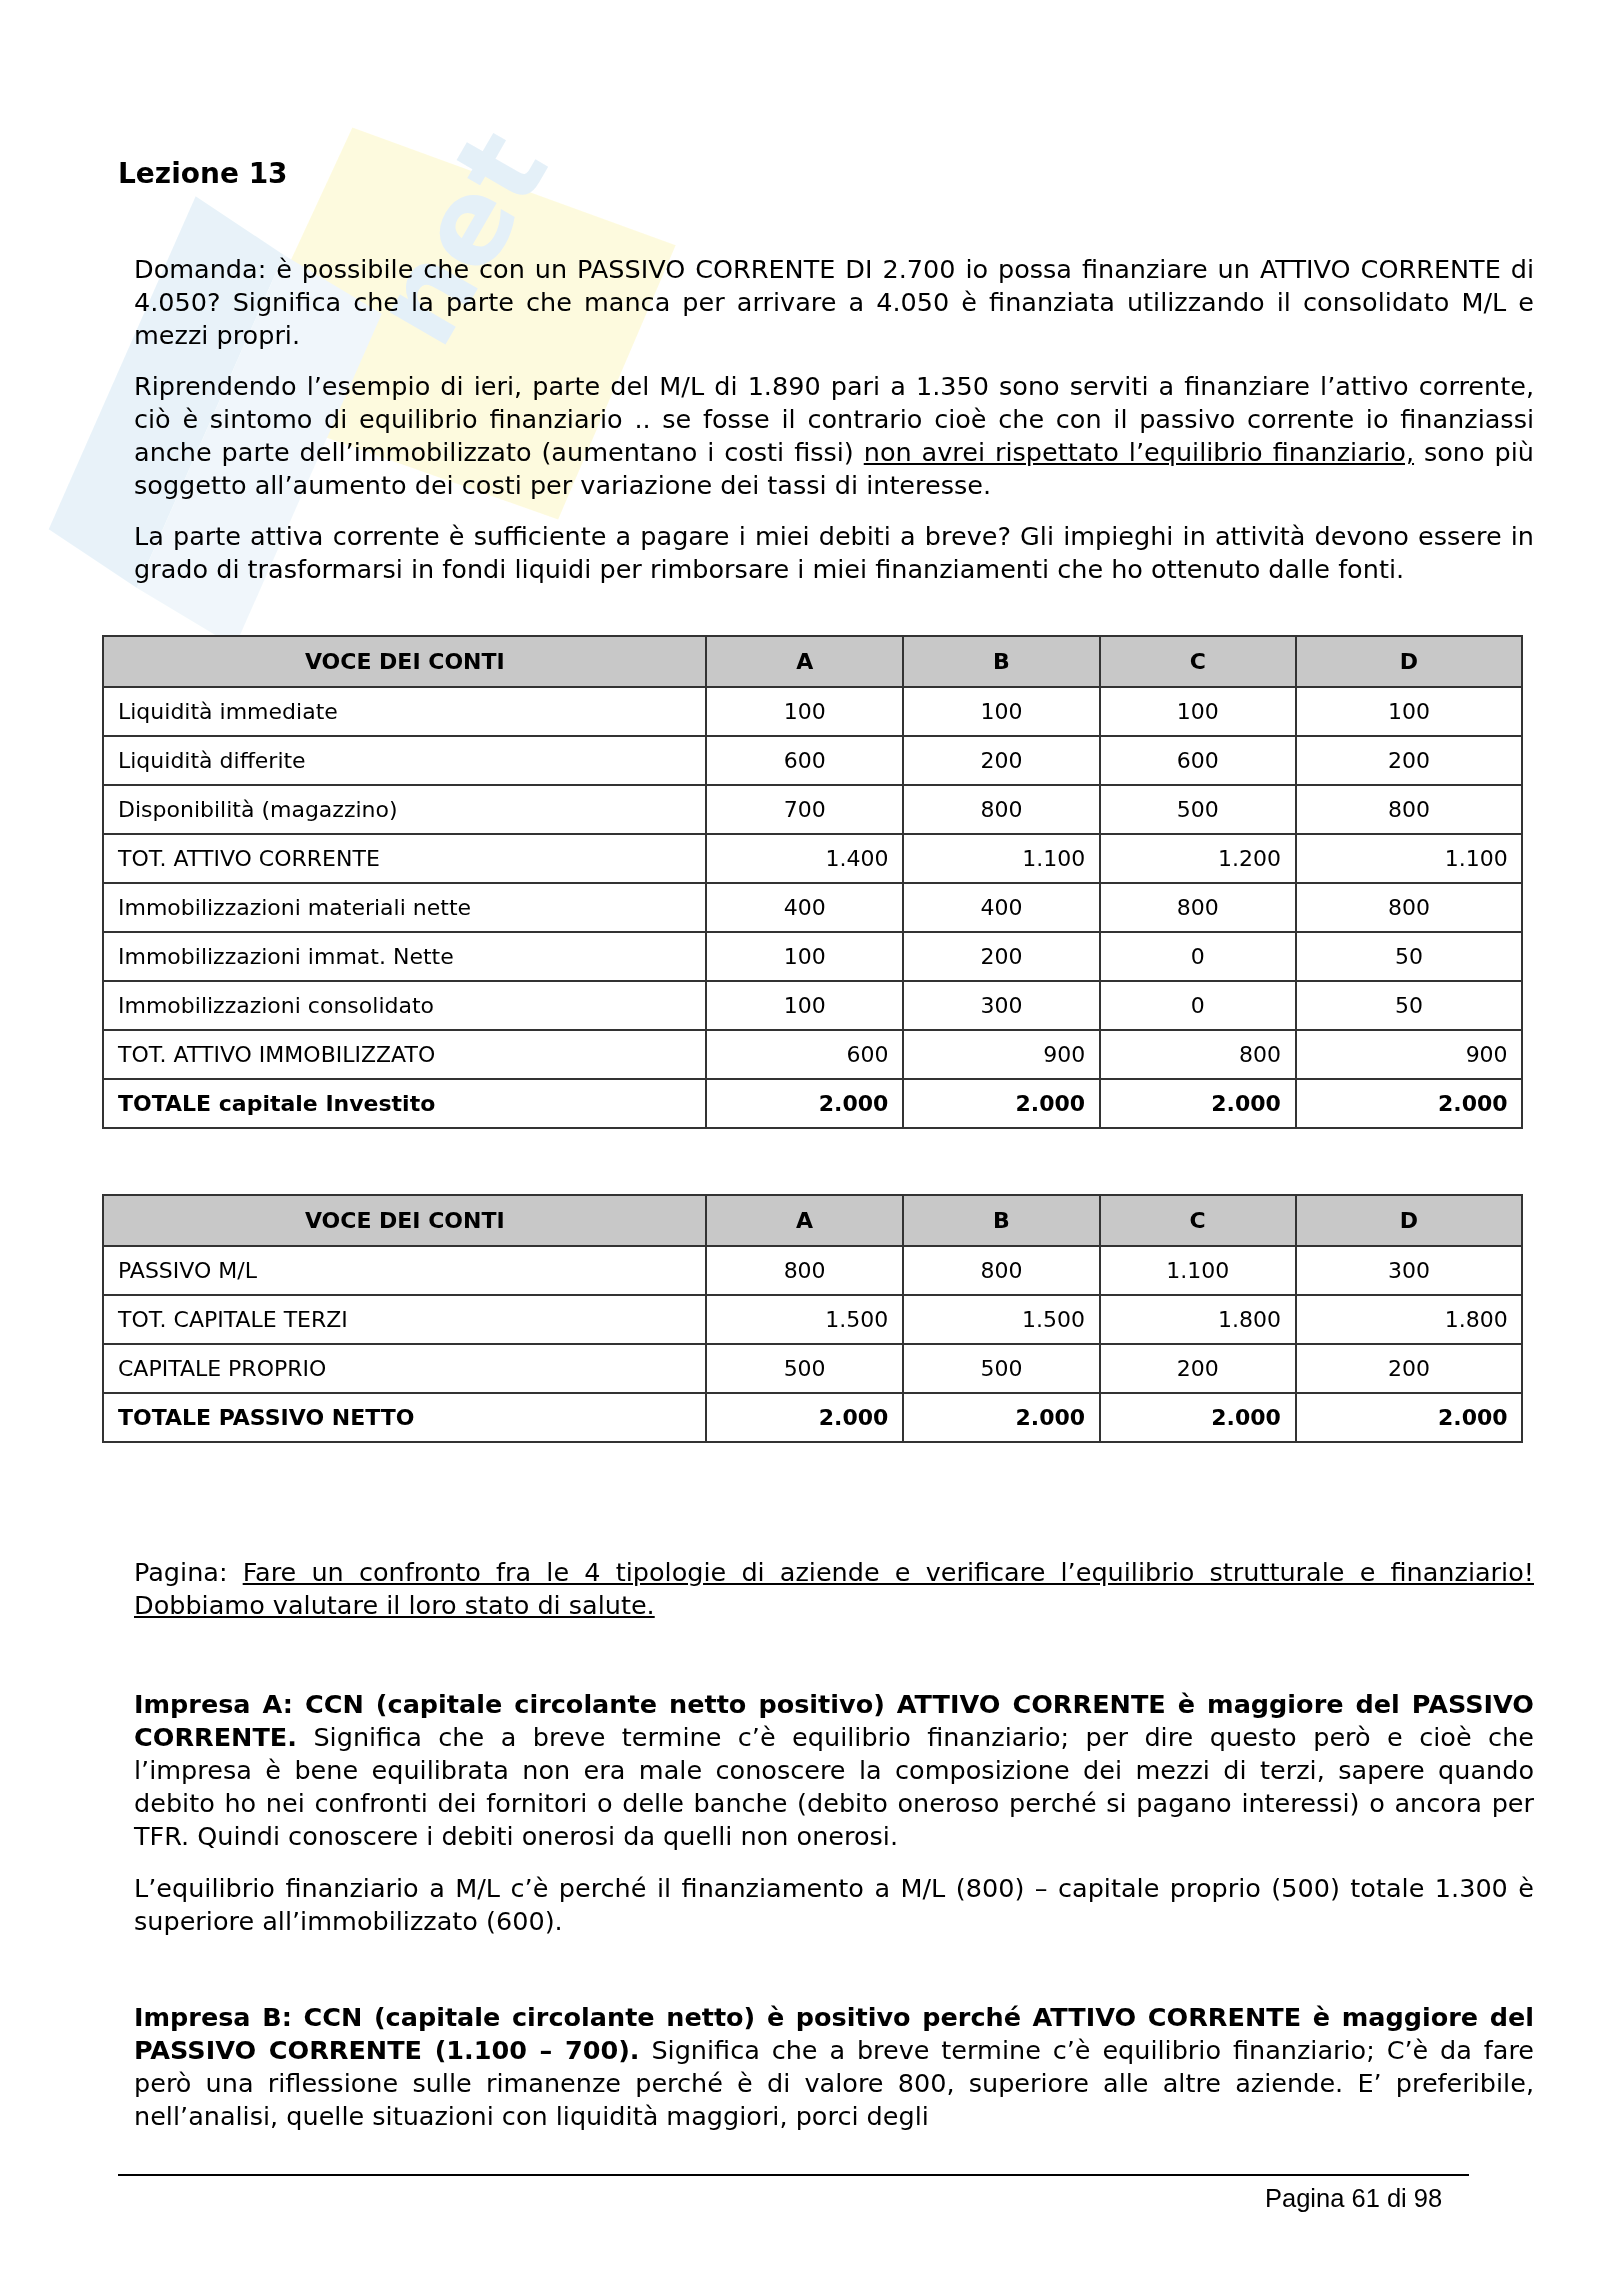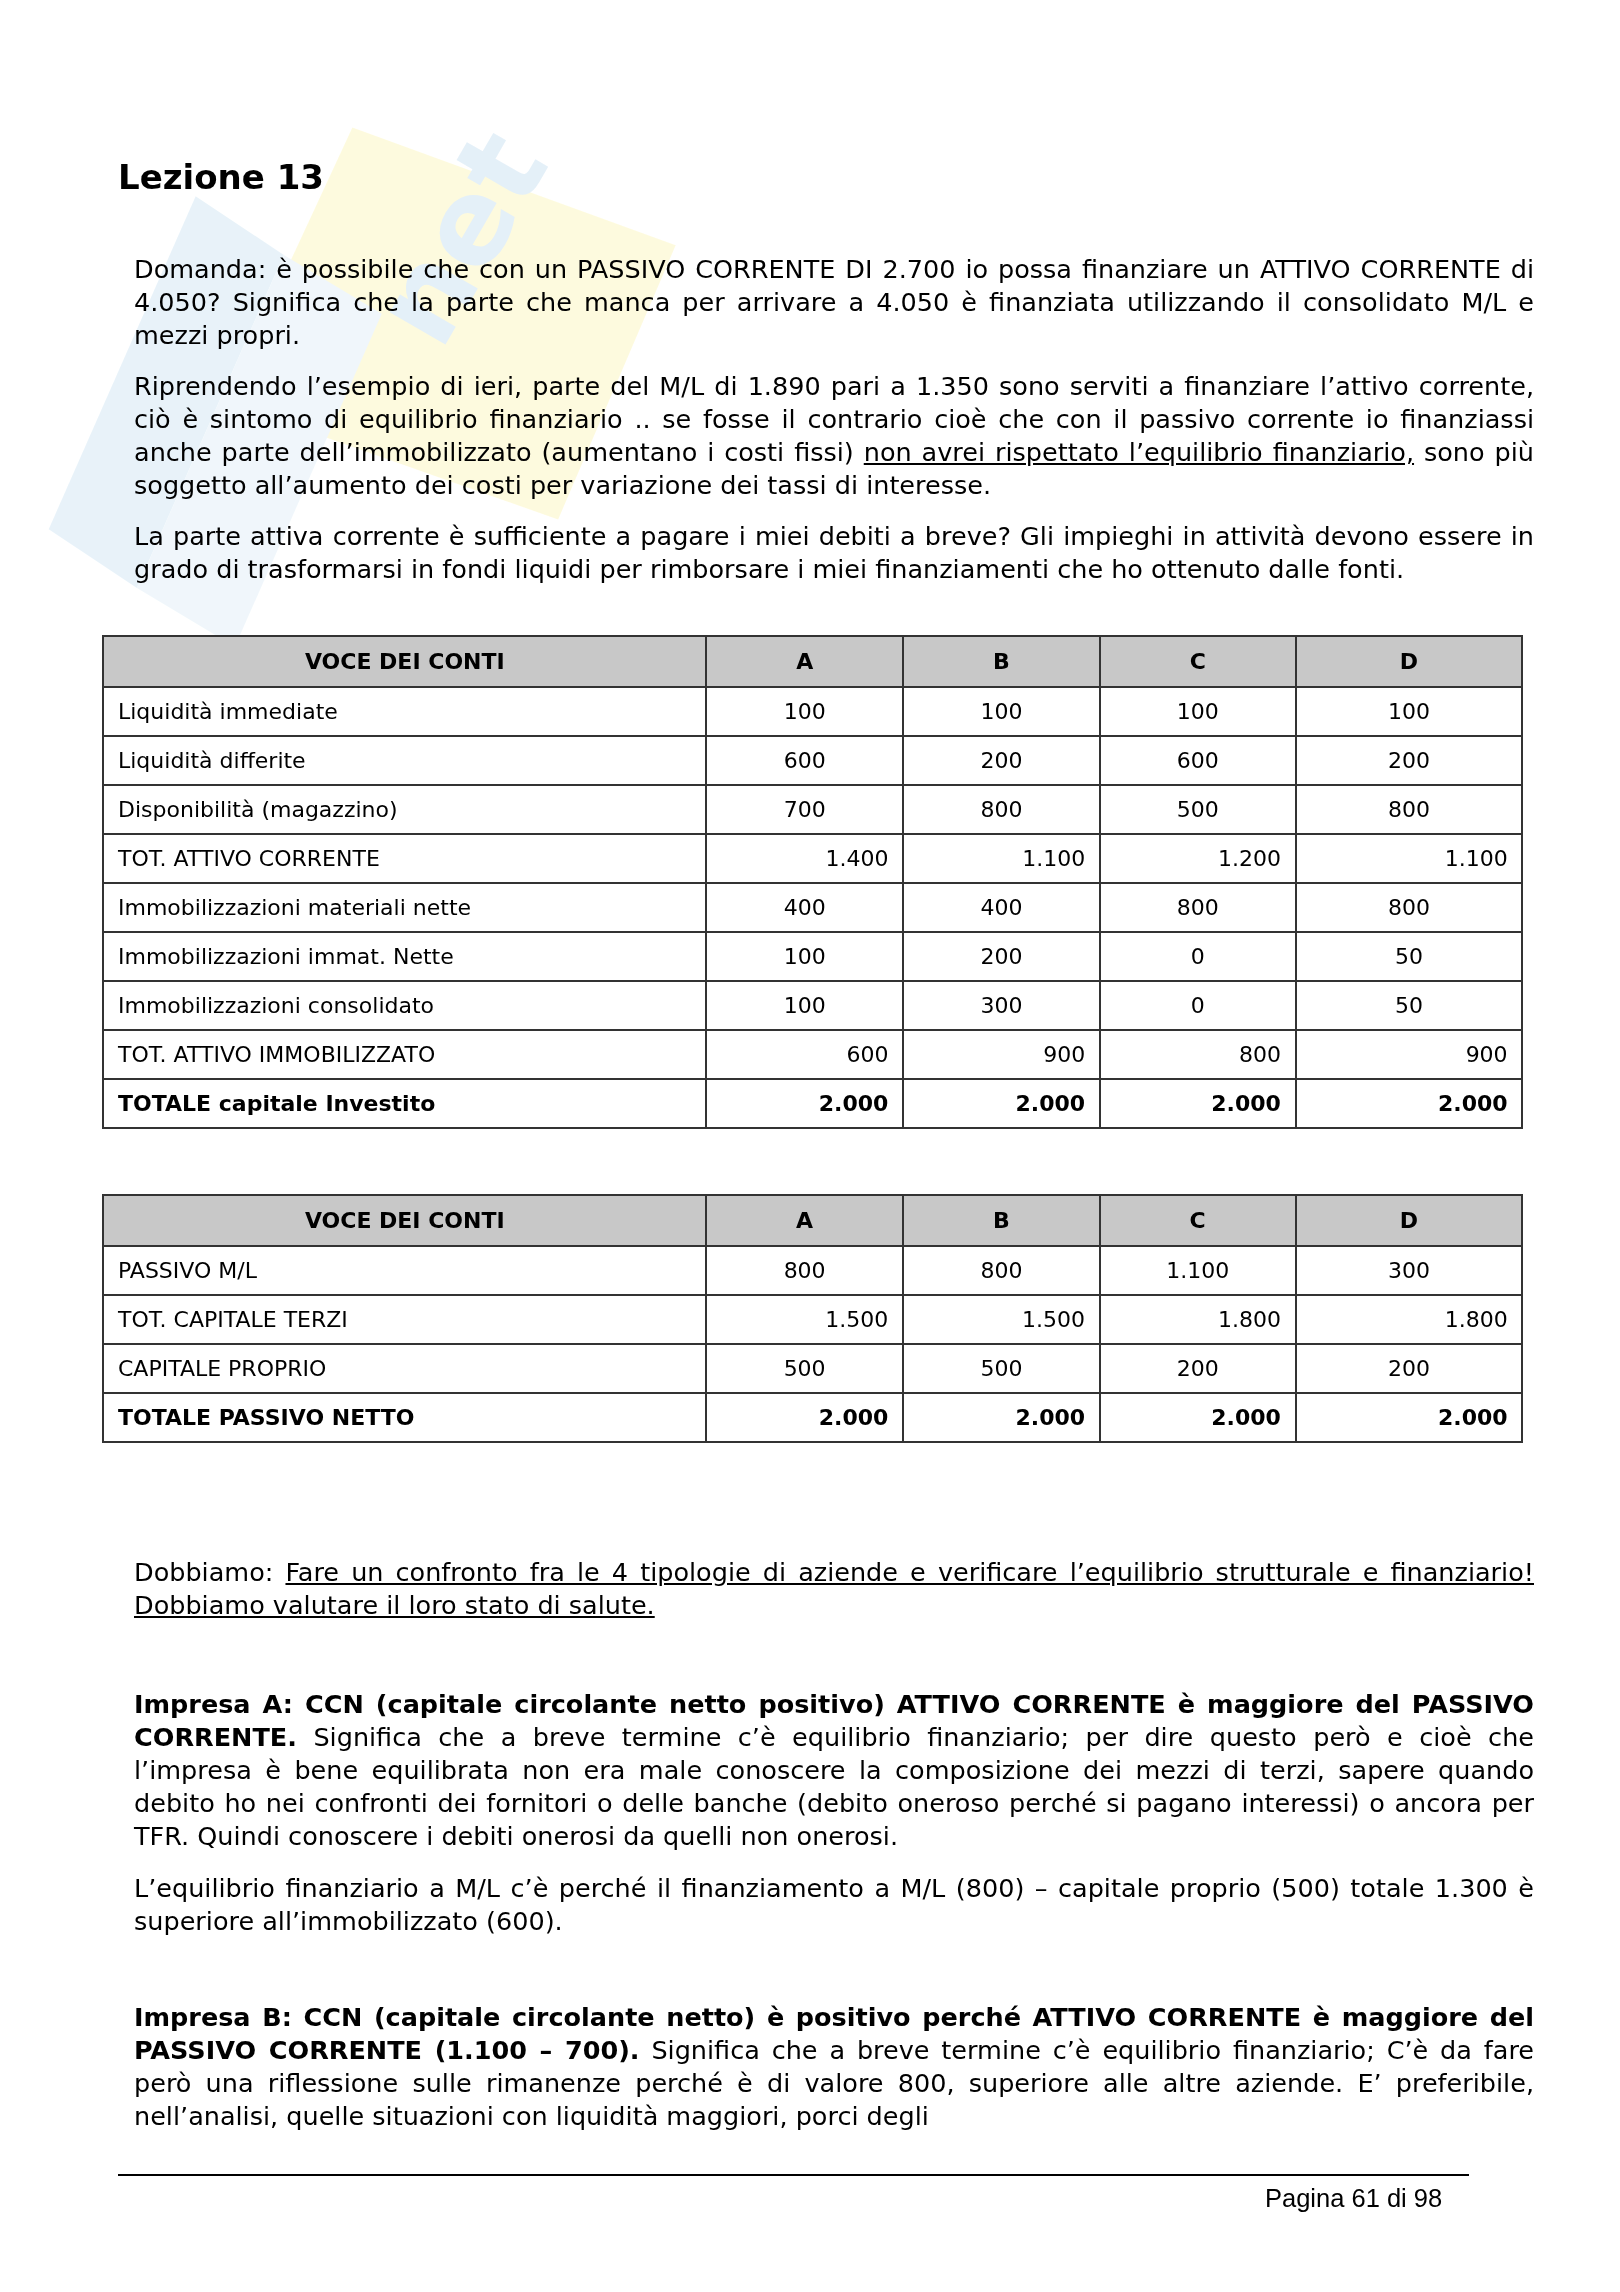--- a/index.html
+++ b/index.html
@@ -1,20 +1,20 @@
 <!DOCTYPE html>
 <html><head>
 <meta charset="utf-8">
 <style>
   html, body { margin: 0; padding: 0; background: #ffffff; }
   body { width: 1620px; height: 2293px; position: relative; overflow: hidden;
          font-family: "DejaVu Sans", sans-serif; color: #000; }
   .watermark { position: absolute; left: 29px; top: 59px; width: 686px; height: 627px; pointer-events: none; opacity: 0.55; }
   .page { position: absolute; left: 118px; top: 0; width: 1400px; }
-  .title { position: absolute; top: 157px; left: 0; font-weight: bold; font-size: 34px; }
+  .title { position: absolute; top: 157px; left: 0; font-weight: bold; font-size: 28px; }
   .para { position: absolute; left: 16px; width: 1400px; font-size: 25.5px; line-height: 33px; text-align: justify; text-align-last: left; }
   .u { text-decoration: underline; }
   .b { font-weight: bold; }
   table.conti { position: absolute; left: -15.7px; width: 1421px; border-collapse: collapse; font-size: 22px; }
   table.conti th, table.conti td { border: 2px solid #333; height: 47px; padding: 0 13.7px; }
   table.conti th { background: #c8c8c8; font-weight: bold; text-align: center; height: 49px; }
   table.conti td.num { text-align: center; }
   table.conti td.num.r { text-align: right; }
   table.conti td.lbl.r { text-align: left; }
   table.conti tr.bold td { font-weight: bold; }
@@ -169,21 +169,21 @@
         <td class="lbl r">TOTALE PASSIVO NETTO</td>
         <td class="num r">2.000</td>
         <td class="num r">2.000</td>
         <td class="num r">2.000</td>
         <td class="num r">2.000</td>
       </tr>
     </tbody>
   </table>
 
   <div class="para" style="top:1556px">
-    <span>Dobbiamo: </span><span class="u">Fare un confronto fra le 4 tipologie di aziende e verificare l’equilibrio strutturale e finanziario! Dobbiamo valutare il loro stato di salute.</span>
+    <span>Pagina: </span><span class="u">Fare un confronto fra le 4 tipologie di aziende e verificare l’equilibrio strutturale e finanziario! Dobbiamo valutare il loro stato di salute.</span>
   </div>
 
   <div class="para" style="top:1688px">
     <span class="b">Impresa A: CCN (capitale circolante netto positivo) ATTIVO CORRENTE è maggiore del PASSIVO CORRENTE.</span><span> Significa che a breve termine c’è equilibrio finanziario; per dire questo però e cioè che l’impresa è bene equilibrata non era male conoscere la composizione dei mezzi di terzi, sapere quando debito ho nei confronti dei fornitori o delle banche (debito oneroso perché si pagano interessi) o ancora per TFR. Quindi conoscere i debiti onerosi da quelli non onerosi.</span>
   </div>
 
   <div class="para" style="top:1872px">L’equilibrio finanziario a M/L c’è perché il finanziamento a M/L (800) – capitale proprio (500) totale 1.300 è superiore all’immobilizzato (600).</div>
 
   <div class="para" style="top:2001px">
     <span class="b">Impresa B: CCN (capitale circolante netto) è positivo perché ATTIVO CORRENTE è maggiore del PASSIVO CORRENTE (1.100 – 700).</span><span> Significa che a breve termine c’è equilibrio finanziario; C’è da fare però una riflessione sulle rimanenze perché è di valore 800, superiore alle altre aziende. E’ preferibile, nell’analisi, quelle situazioni con liquidità maggiori, porci degli</span>

